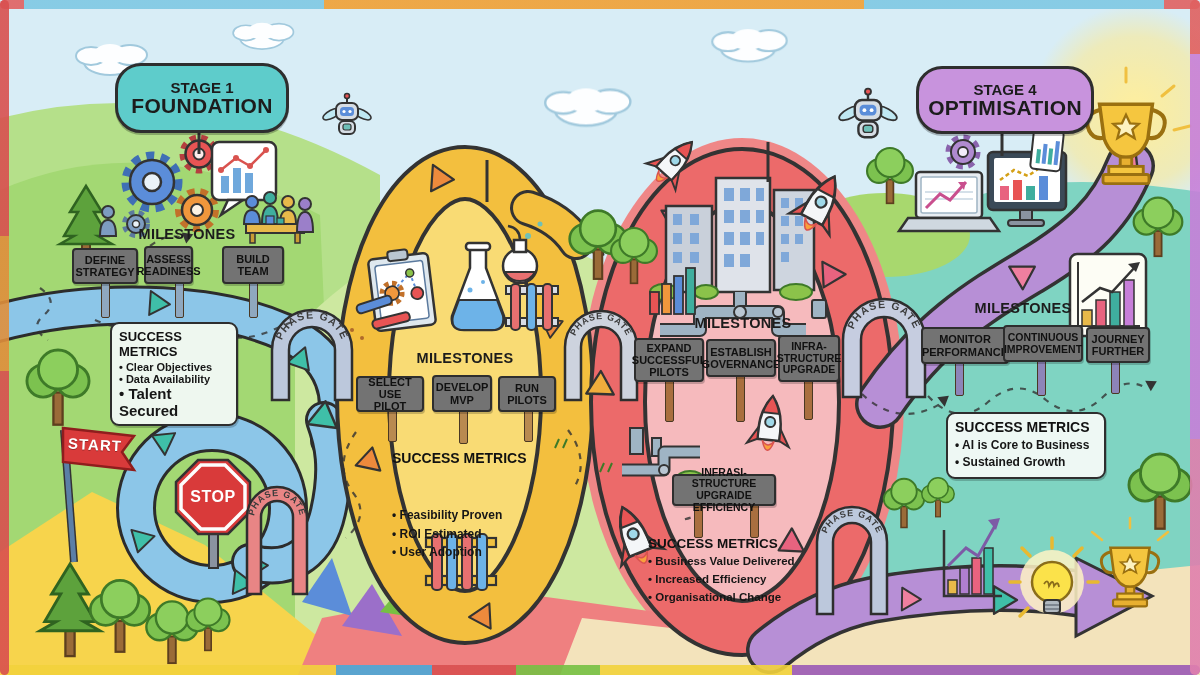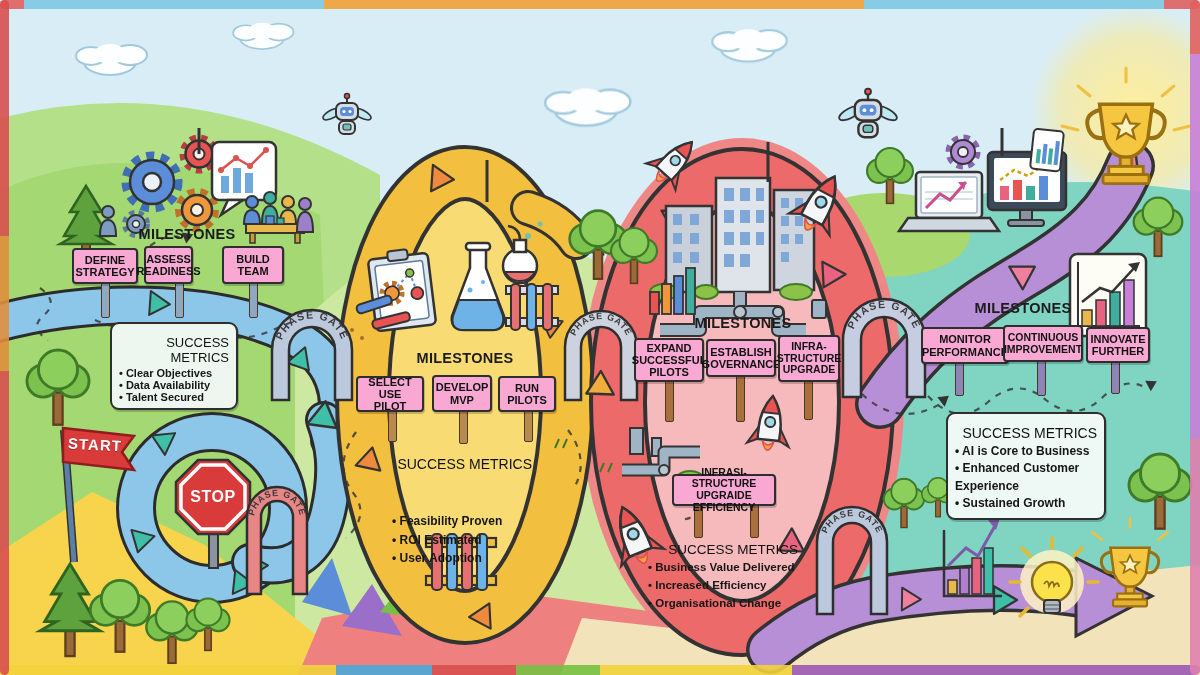--- a/index.html
+++ b/index.html
@@ -9,28 +9,28 @@
   .ov{position:absolute;z-index:5;}
   .title{left:348px;top:16px;width:498px;height:48px;background:#fffdf8;
          border:3.5px solid #4a7fb5;border-radius:14px;display:flex;align-items:center;
          justify-content:center;font-size:29px;font-weight:bold;color:#1c1c1c;letter-spacing:.5px;}
   .badge{border:3px solid #2e2e2e;border-radius:26px;display:flex;flex-direction:column;
          align-items:center;justify-content:center;color:#12333a;line-height:1.02;
          box-shadow:0 2px 0 rgba(0,0,0,.25);}
   .badge .b1{font-size:15px;font-weight:bold;color:#1c1c1c;}
   .badge .b2{font-size:21px;font-weight:bold;color:#1c1c1c;letter-spacing:.3px;}
   .mtitle{font-size:14.5px;font-weight:bold;color:#1c1c1c;text-align:center;letter-spacing:.3px;}
-  .sign{background:#f9a8d4;border:2.5px solid #2e2e2e;border-radius:4px;display:flex;
+  .sign{background:#737373;border:2.5px solid #2e2e2e;border-radius:4px;display:flex;
         align-items:center;justify-content:center;text-align:center;font-weight:bold;
         font-size:11px;line-height:1.12;color:#111;padding:2px 5px;box-sizing:border-box;
         box-shadow:1px 2px 0 rgba(0,0,0,.2);}
   .post{width:7px;border:1.5px solid #4a3823;border-radius:2px;z-index:4;}
   .metrics-box{background:#eef7ef;border:2.5px solid #2e2e2e;border-radius:9px;
         padding:5px 7px;box-sizing:border-box;box-shadow:1px 2px 0 rgba(0,0,0,.2);}
-  .metrics-title{font-weight:normal;text-align:right;color:#111;margin-bottom:2px;margin-top:6px;}
+  .metrics-title{font-weight:bold;text-align:left;color:#111;margin-bottom:2px;}
   .m-li{font-weight:bold;color:#161616;}
   .m-li::before{content:"• ";}
   .plain{background:none;border:none;box-shadow:none;}
   .startxt{color:#fff;font-weight:bold;font-size:15px;letter-spacing:1px;transform:rotate(3deg);
            text-align:center;text-shadow:0 1px 0 rgba(0,0,0,.3);}
   .stoptxt{color:#fff;font-weight:bold;font-size:16px;letter-spacing:.5px;text-align:center;}
   .gate-label{font-size:10.5px;font-weight:bold;fill:#3b3b3b;letter-spacing:1.2px;}
   .gate-label-sm{font-size:9px;font-weight:bold;fill:#3b3b3b;letter-spacing:.8px;}
   
   .fr{position:absolute;z-index:9;border-radius:6px;opacity:.9;}
@@ -510,36 +510,44 @@
     <path d="M 700 478 q 26 32 -18 42"></path>
     <path d="M 862 394 q 36 34 78 10"></path>
     <path d="M 928 396 Q 958 428 988 402 Q 1018 376 1046 400 Q 1076 424 1104 396 Q 1126 376 1146 388"></path>
   </g>
   <use href="#darr" transform="translate(184,238) rotate(-22)"></use>
   <use href="#darr" transform="translate(941,402) rotate(-38)"></use>
   <use href="#darr" transform="translate(1148,386) rotate(-28)"></use>
 </svg>
 
 
+<div class="ov badge" style="left:115px;top:63px;width:168px;height:64px;background:#5ecccb;">
+  <div class="b1">STAGE 1</div>
+  <div class="b2">FOUNDATION</div>
+</div>
+<div class="ov badge" style="left:916px;top:66px;width:172px;height:62px;background:#c893dd;">
+  <div class="b1">STAGE 4</div>
+  <div class="b2">OPTIMISATION</div>
+</div>
 
 <div class="ov startxt" style="left:66px;top:436px;width:58px;">START</div>
 <div class="ov stoptxt" style="left:185px;top:488px;width:56px;">STOP</div>
 
 <div class="ov mtitle" style="left:132px;top:226px;width:110px;">MILESTONES</div>
 <div class="ov post" style="left:101px;top:280px;height:36px;background:#8fa8bf;"></div>
 <div class="ov post" style="left:175px;top:280px;height:36px;background:#8fa8bf;"></div>
 <div class="ov post" style="left:249px;top:280px;height:36px;background:#8fa8bf;"></div>
 <div class="ov sign" style="left:72px;top:248px;width:66px;height:36px;">DEFINE STRATEGY</div>
 <div class="ov sign" style="left:144px;top:246px;width:49px;height:38px;">ASSESS READINESS</div>
 <div class="ov sign" style="left:222px;top:246px;width:62px;height:38px;">BUILD TEAM</div>
 <div class="ov metrics-box" style="left:110px;top:322px;width:128px;">
   <div class="metrics-title" style="font-size:13px;">SUCCESS METRICS</div>
   <div class="m-li" style="font-size:11px;">Clear Objectives</div>
   <div class="m-li" style="font-size:11px;">Data Availability</div>
-  <div class="m-li" style="font-size:11px;">Talent Secured</div>
+  <div class="m-li" style="font-size:15px;">Talent Secured</div>
 </div>
 
 <div class="ov mtitle" style="left:410px;top:350px;width:110px;">MILESTONES</div>
 <div class="ov post" style="left:388px;top:408px;height:32px;background:#b98a50;"></div>
 <div class="ov post" style="left:459px;top:408px;height:34px;background:#b98a50;"></div>
 <div class="ov post" style="left:524px;top:408px;height:32px;background:#b98a50;"></div>
 <div class="ov sign" style="left:356px;top:376px;width:68px;height:36px;">SELECT USE PILOT</div>
 <div class="ov sign" style="left:432px;top:375px;width:60px;height:37px;">DEVELOP MVP</div>
 <div class="ov sign" style="left:498px;top:376px;width:58px;height:36px;">RUN PILOTS</div>
 <div class="ov plain" style="left:392px;top:450px;width:140px;">
@@ -565,25 +573,24 @@
   <div class="m-li" style="font-size:11.5px;line-height:1.55;">Increased Efficiency</div>
   <div class="m-li" style="font-size:11.5px;line-height:1.55;">Organisational Change</div>
 </div>
 
 <div class="ov mtitle" style="left:968px;top:300px;width:110px;">MILESTONES</div>
 <div class="ov post" style="left:955px;top:360px;height:34px;background:#8d84b8;"></div>
 <div class="ov post" style="left:1037px;top:358px;height:36px;background:#8d84b8;"></div>
 <div class="ov post" style="left:1111px;top:358px;height:34px;background:#8d84b8;"></div>
 <div class="ov sign" style="left:921px;top:327px;width:88px;height:37px;">MONITOR PERFORMANCE</div>
 <div class="ov sign" style="left:1003px;top:325px;width:80px;height:37px;font-size:10.5px;">CONTINUOUS IMPROVEMENT</div>
-<div class="ov sign" style="left:1086px;top:327px;width:64px;height:36px;">INNOVATE FURTHER</div>
+<div class="ov sign" style="left:1086px;top:327px;width:64px;height:36px;">JOURNEY FURTHER</div>
 <div class="ov metrics-box" style="left:946px;top:412px;width:160px;background:#eef8f4;">
   <div class="metrics-title" style="font-size:14px;">SUCCESS METRICS</div>
   <div class="m-li" style="font-size:12px;line-height:1.45;">AI is Core to Business</div>
-  <div class="m-li" style="font-size:12px;line-height:1.45;">Enhanced Customer Experience</div>
   <div class="m-li" style="font-size:12px;line-height:1.45;">Sustained Growth</div>
 </div>
 
 <div class="fr t"></div>
 <div class="fr b"></div>
 <div class="fr l"></div>
 <div class="fr r"></div>
 
 </div>
 

